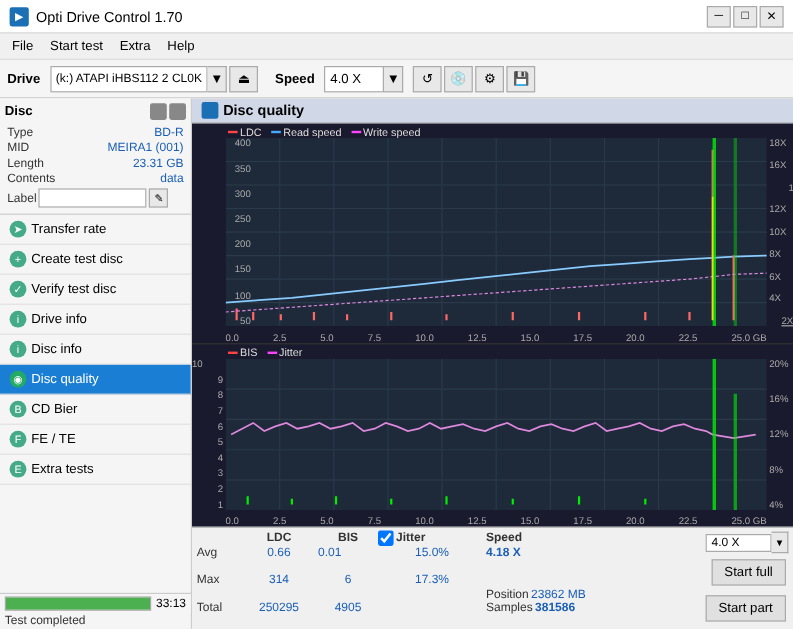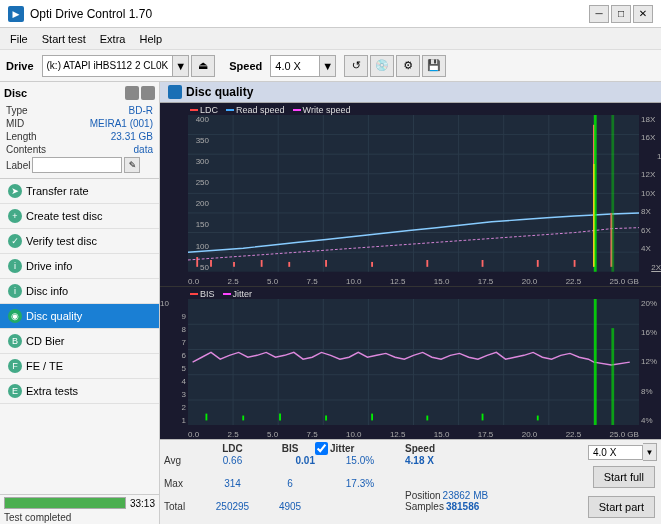--- a/index.html
+++ b/index.html
@@ -417,21 +417,21 @@
           <div style="display:flex; align-items:center; gap:2px; width:90px;">
             <input type="checkbox" checked="" style="margin: 0px;">
             <span style="font-size:10px; font-weight:bold; color:#333;">Jitter</span>
           </div>
           <span style="width:60px; text-align:left; font-size:10px; font-weight:bold; color:#333;">Speed</span>
         </div>
 
         <div style="display:flex; align-items:center;">
           <span style="width:36px; font-size:10px; color:#333;">Avg</span>
           <span style="width:65px; text-align:center; font-size:10px; color:#1a5fb5; font-weight:500;">0.66</span>
-          <span style="width:50px; text-align:right; font-size:10px; color:#1a5fb5; font-weight:700;">0.01</span>
+          <span style="width:50px; text-align:left; font-size:10px; color:#1a5fb5; font-weight:400;">0.01</span>
           <span style="width:90px; text-align:center; font-size:10px; color:#1a5fb5; font-weight:500;">15.0%</span>
           <span style="width:60px; text-align:left; font-size:10px; color:#1a5fb5; font-weight:bold;">4.18 X</span>
         </div>
 
         <div style="display:flex; align-items:center;">
           <span style="width:36px; font-size:10px; color:#333;">Max</span>
           <span style="width:65px; text-align:center; font-size:10px; color:#1a5fb5; font-weight:500;">314</span>
           <span style="width:50px; text-align:center; font-size:10px; color:#1a5fb5; font-weight:500;">6</span>
           <span style="width:90px; text-align:center; font-size:10px; color:#1a5fb5; font-weight:500;">17.3%</span>
           <div style="display:flex; align-items:center; gap:2px;margin-top:24px;">

